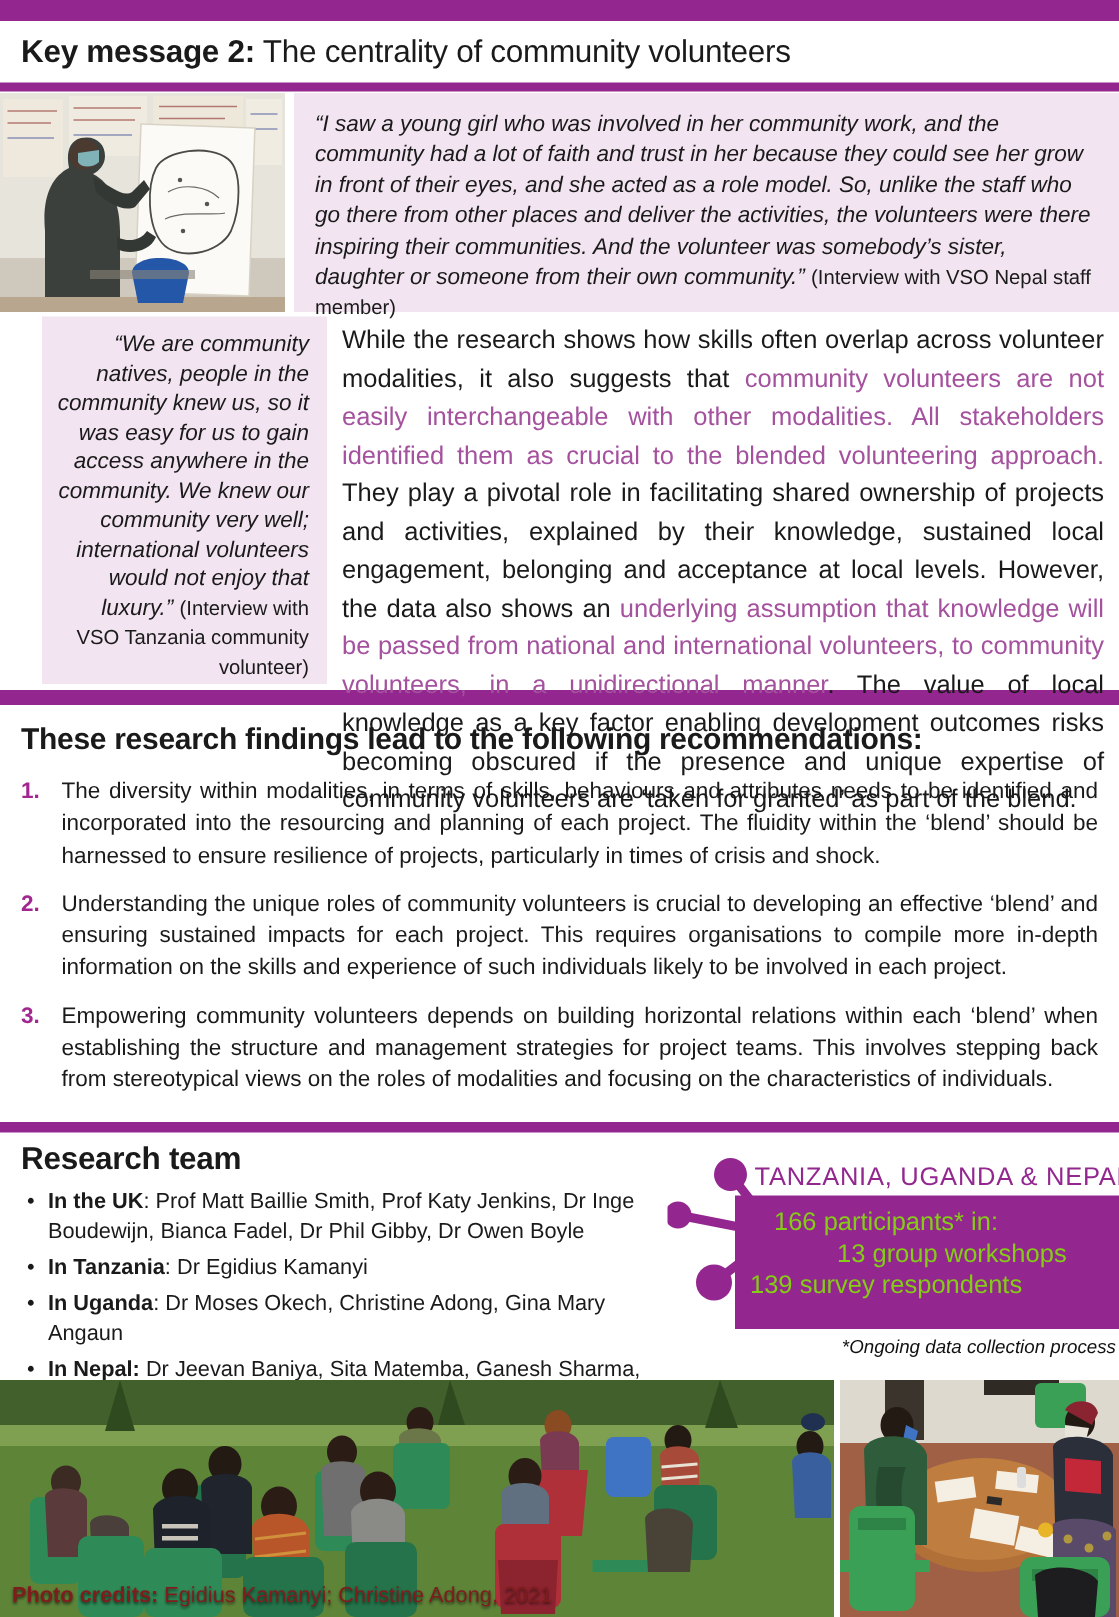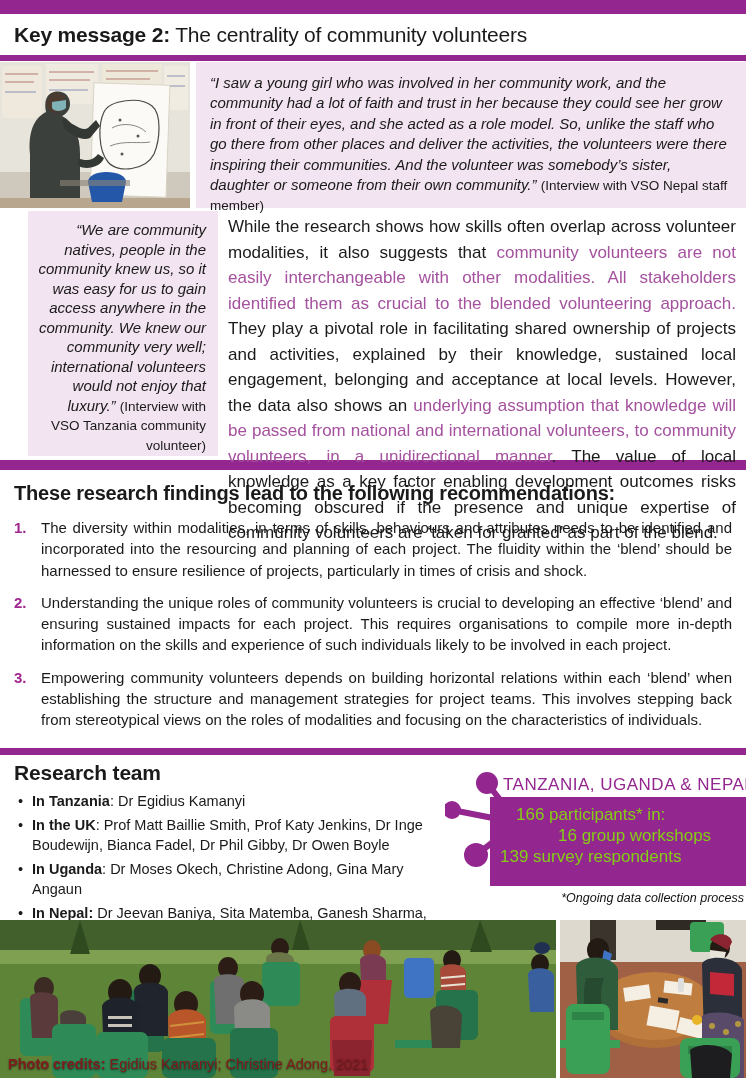--- a/index.html
+++ b/index.html
@@ -154,24 +154,24 @@
       <div class="reco-text">Empowering community volunteers depends on building horizontal relations within each ‘blend’ when establishing the structure and management strategies for project teams. This involves stepping back from stereotypical views on the roles of modalities and focusing on the characteristics of individuals.</div>
     </div>
   </div>
 
   <div class="divider divider-mid"></div>
 
   <div class="team-section">
     <div class="team-left">
       <h2>Research team</h2>
       <div class="team-item">
+        <b>In the UK</b><span>: Prof Matt Baillie Smith, Prof Katy Jenkins, Dr Inge Boudewijn, Bianca Fadel, Dr Phil Gibby, Dr Owen Boyle</span>
+      </div>
+      <div class="team-item">
         <b>In Tanzania</b><span>: Dr Egidius Kamanyi</span>
-      </div>
-      <div class="team-item">
-        <b>In the UK</b><span>: Prof Matt Baillie Smith, Prof Katy Jenkins, Dr Inge Boudewijn, Bianca Fadel, Dr Phil Gibby, Dr Owen Boyle</span>
       </div>
       <div class="team-item">
         <b>In Uganda</b><span>: Dr Moses Okech, Christine Adong, Gina Mary Angaun</span>
       </div>
       <div class="team-item">
         <b>In Nepal:</b><span> Dr Jeevan Baniya, Sita Matemba, Ganesh Sharma, Preshika Baskota, Rajendra Sharma</span>
       </div>
     </div>
 
     <div class="stats-group">
@@ -182,21 +182,21 @@
           <line x1="73" y1="58" x2="31" y2="90"></line>
         </g>
         <circle cx="42" cy="18" r="11" fill="#93278F"></circle>
         <circle cx="7" cy="45" r="9" fill="#93278F"></circle>
         <circle cx="31" cy="90" r="12" fill="#93278F"></circle>
         <circle cx="73" cy="58" r="9" fill="#93278F"></circle>
       </svg>
       <div class="stats-region">TANZANIA, UGANDA &amp; NEPAL</div>
       <div class="stats-box">
         <div class="line-0">166 participants* in:</div>
-        <div class="line-2">16 group workshops</div>
+        <div class="line-2">13 group workshops</div>
         <div class="line-3">139 survey respondents</div>
       </div>
       <div class="stats-footnote">*Ongoing data collection process</div>
     </div>
   </div>
 
   <div class="thanks">With special thanks to all participants; VSO Knowledge, Evidence and Learning Team; and VSO Country Office staff members in Tanzania, Uganda and Nepal who have made this study possible.</div>
 
   <div class="photo-strip">
     <div class="photo-b">

